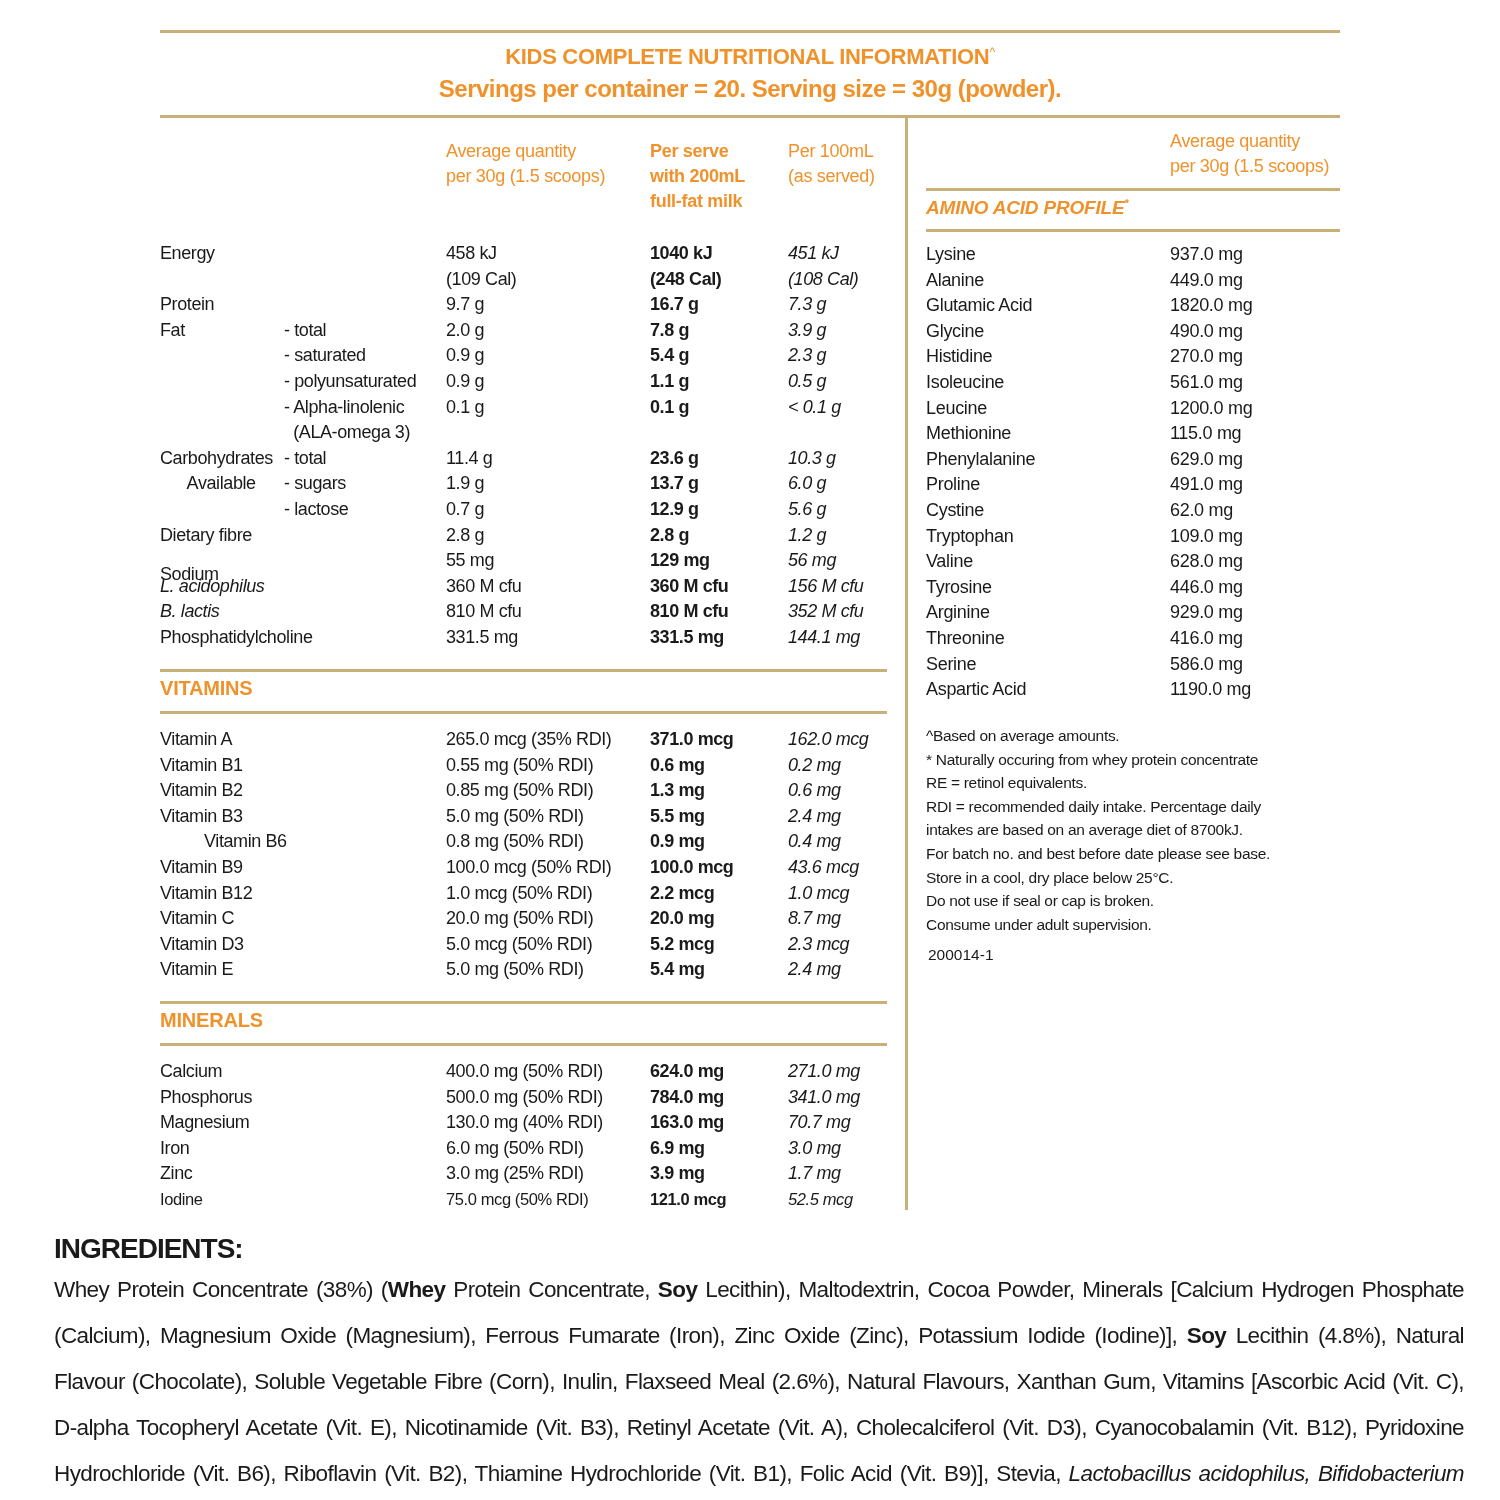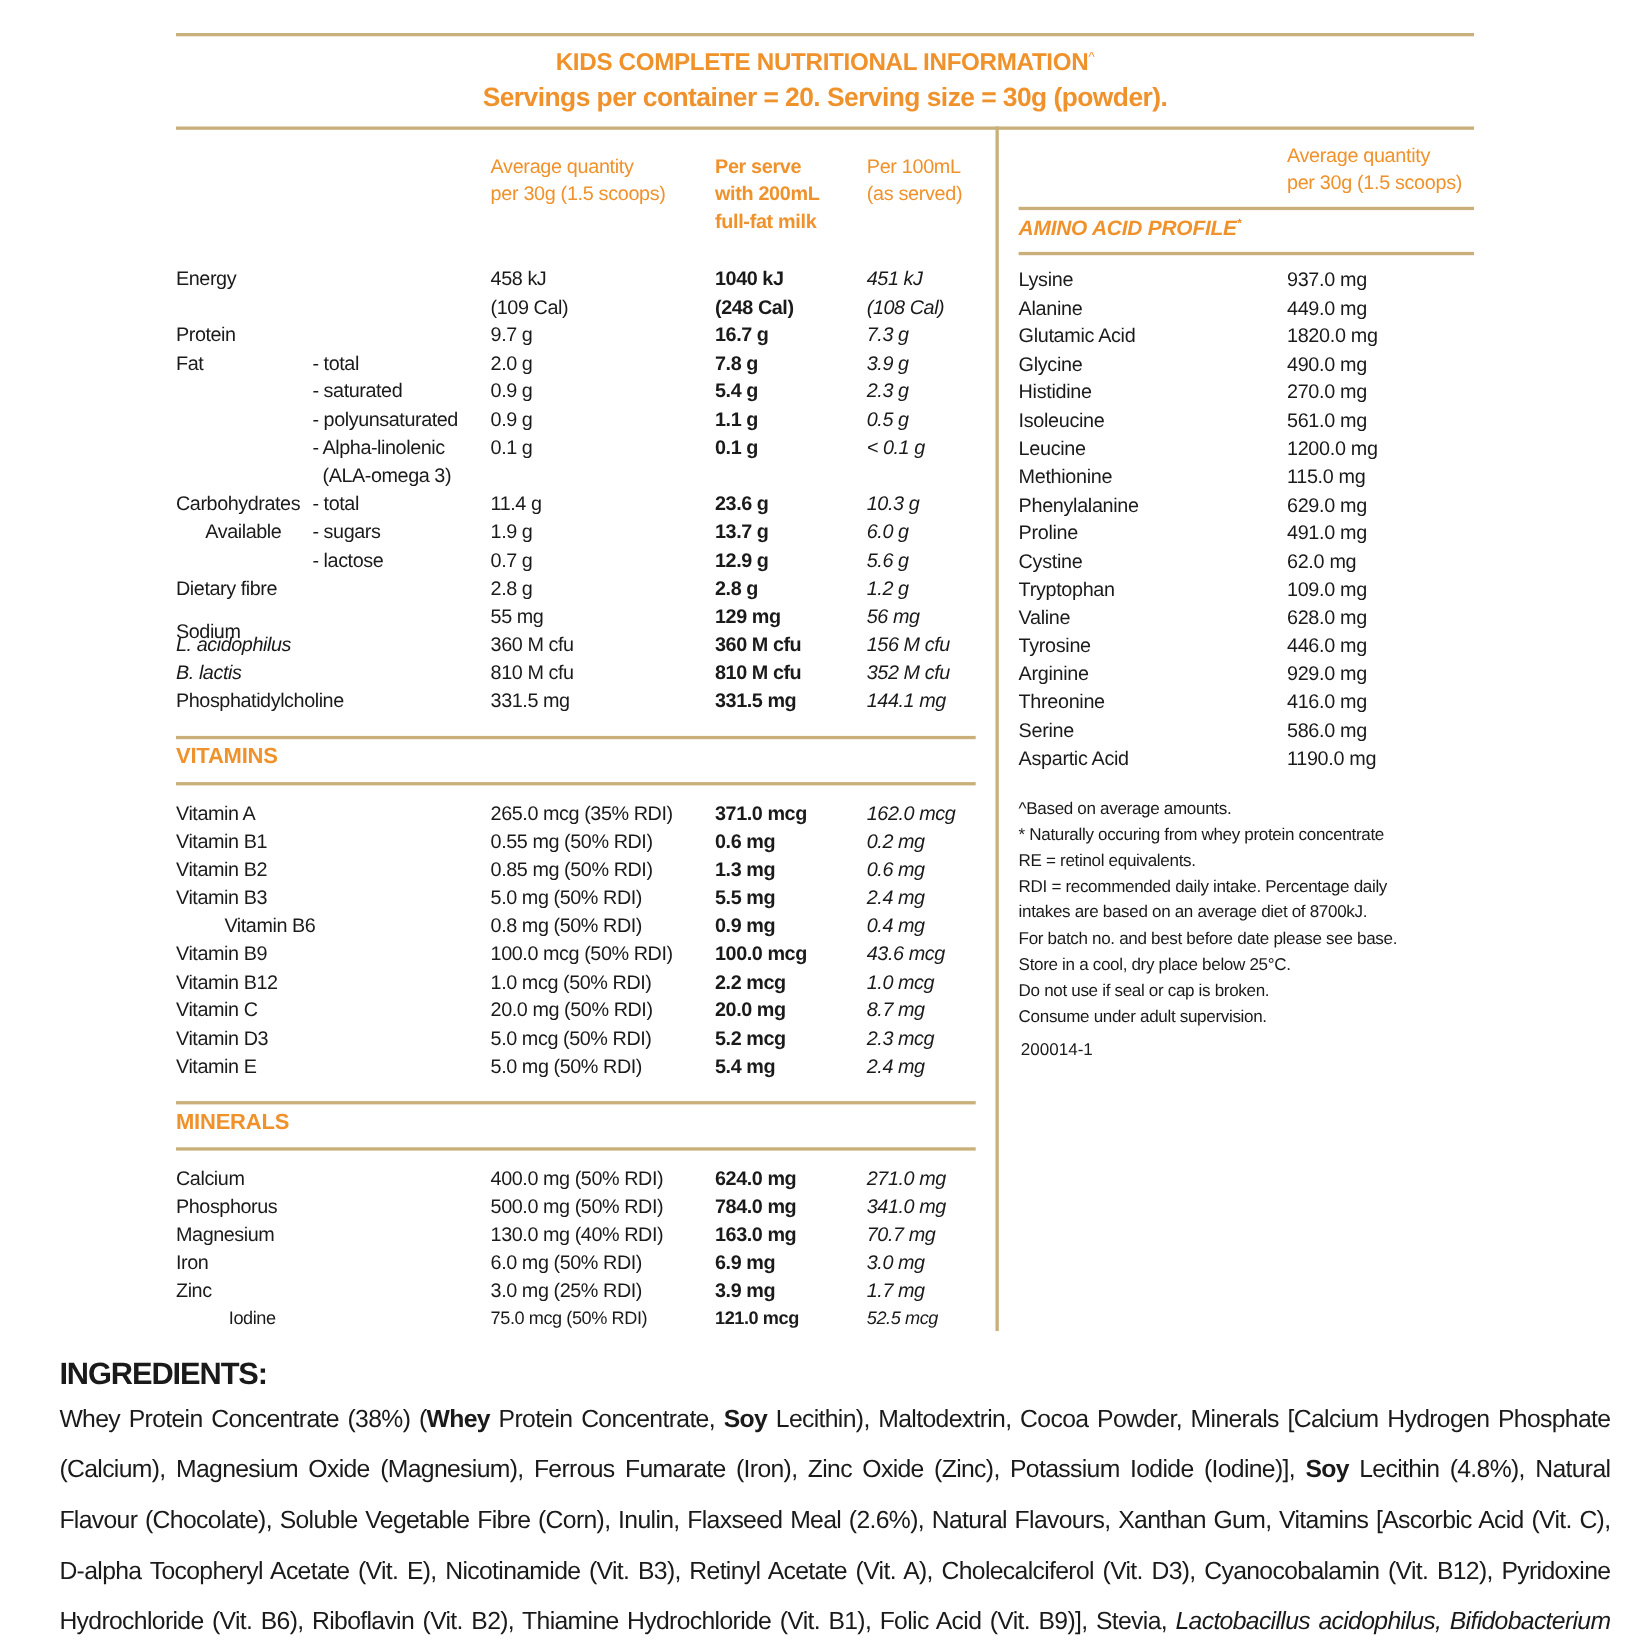--- a/index.html
+++ b/index.html
@@ -260,21 +260,21 @@
       <span class="c-serve">6.9 mg</span>
       <span class="c-100">3.0 mg</span>
     </div>
     <div class="row" style="top: 1161.4px;">
       <span class="c-name" style="white-space: pre;">Zinc</span>
       <span class="c-avg">3.0 mg (25% RDI)</span>
       <span class="c-serve">3.9 mg</span>
       <span class="c-100">1.7 mg</span>
     </div>
     <div class="row" style="top: 1187px; font-size: 16.5px;">
-      <span class="c-name" style="white-space: pre; margin-left: 48px;">Iodine</span>
+      <span class="c-name" style="white-space: pre;">Iodine</span>
       <span class="c-avg">75.0 mcg (50% RDI)</span>
       <span class="c-serve">121.0 mcg</span>
       <span class="c-100">52.5 mcg</span>
     </div>
   </div>
 
 <div class="hdr" style="left:1170px;top:129px;">
   <div>Average quantity</div>
     <div>per 30g (1.5 scoops)</div>
 </div>

